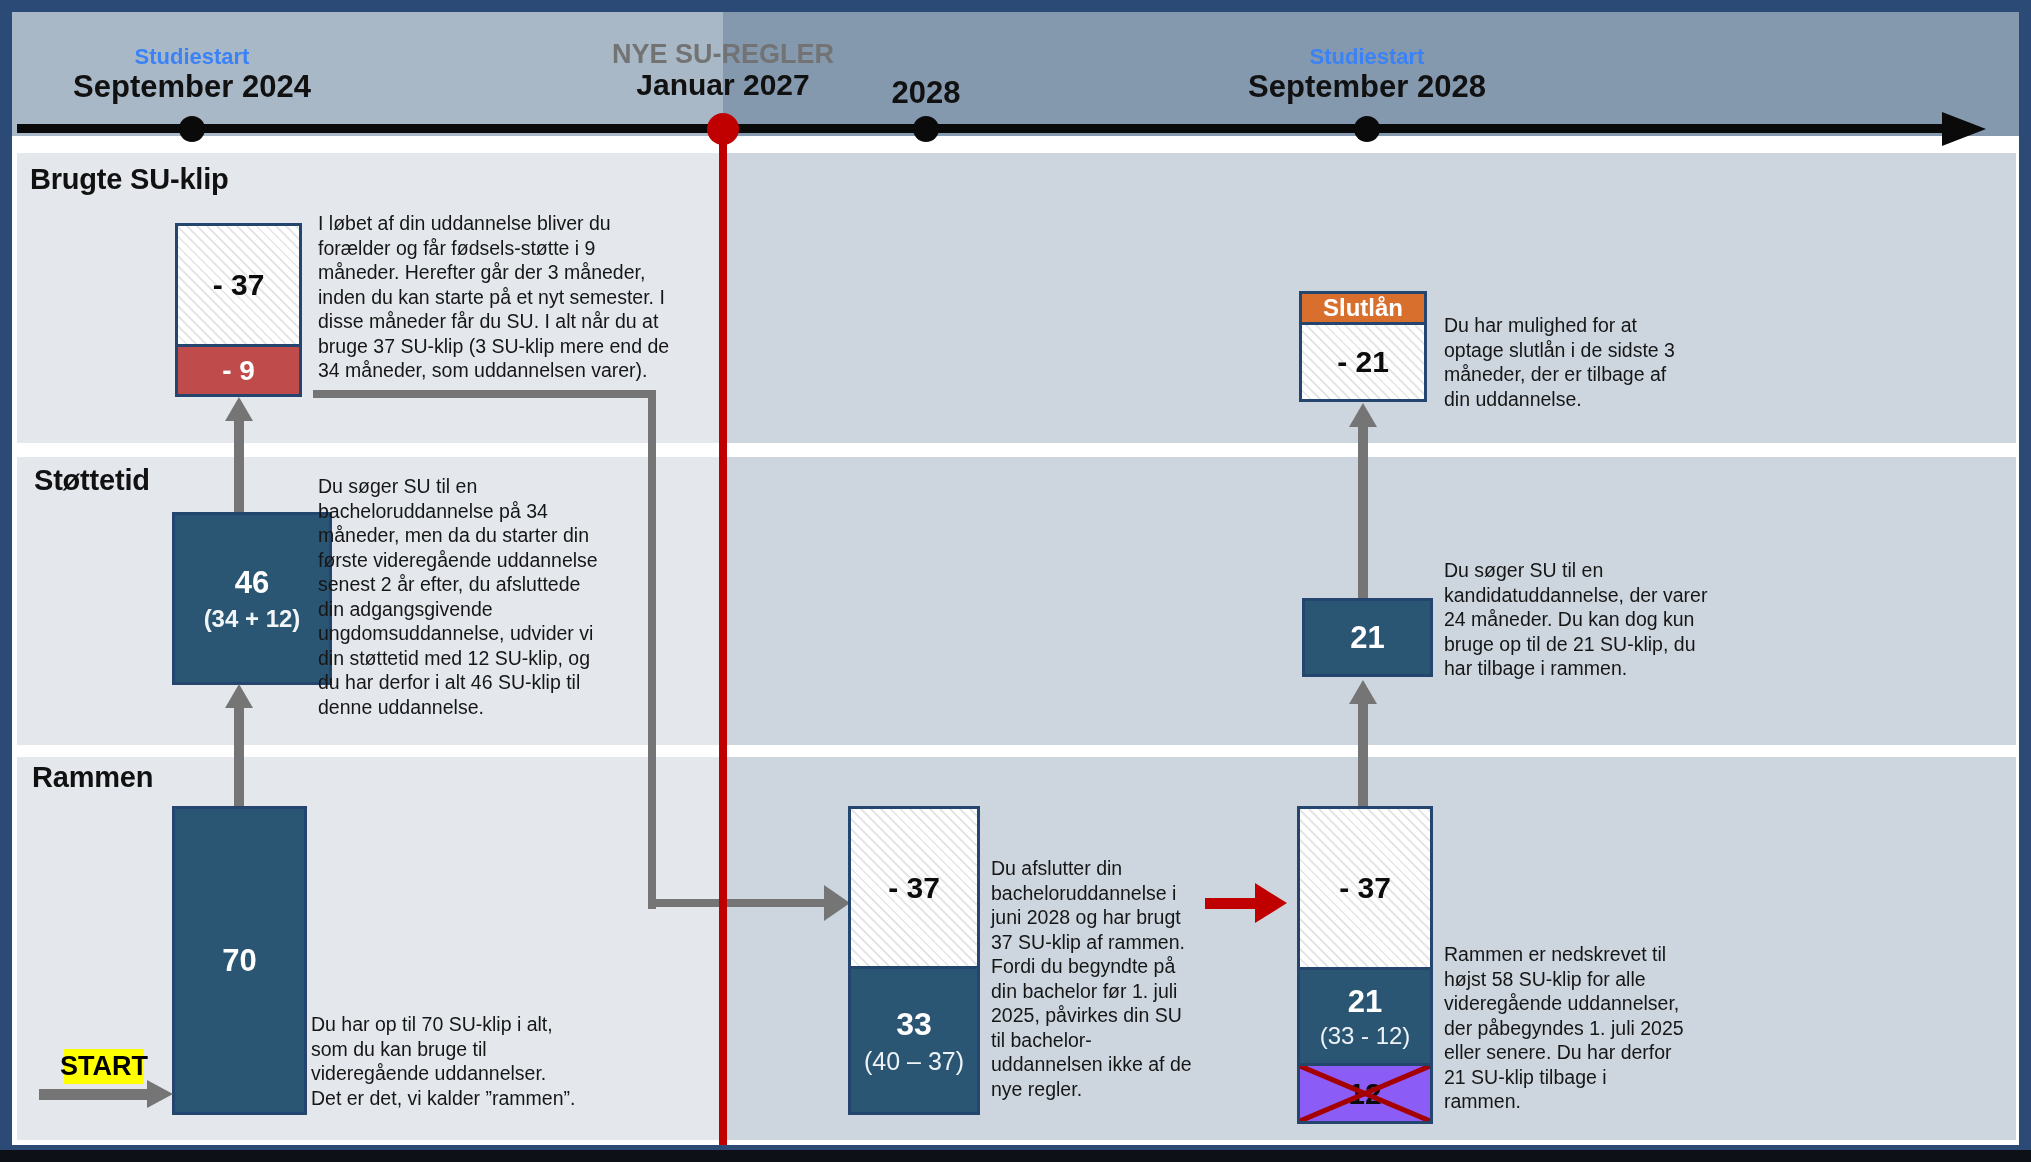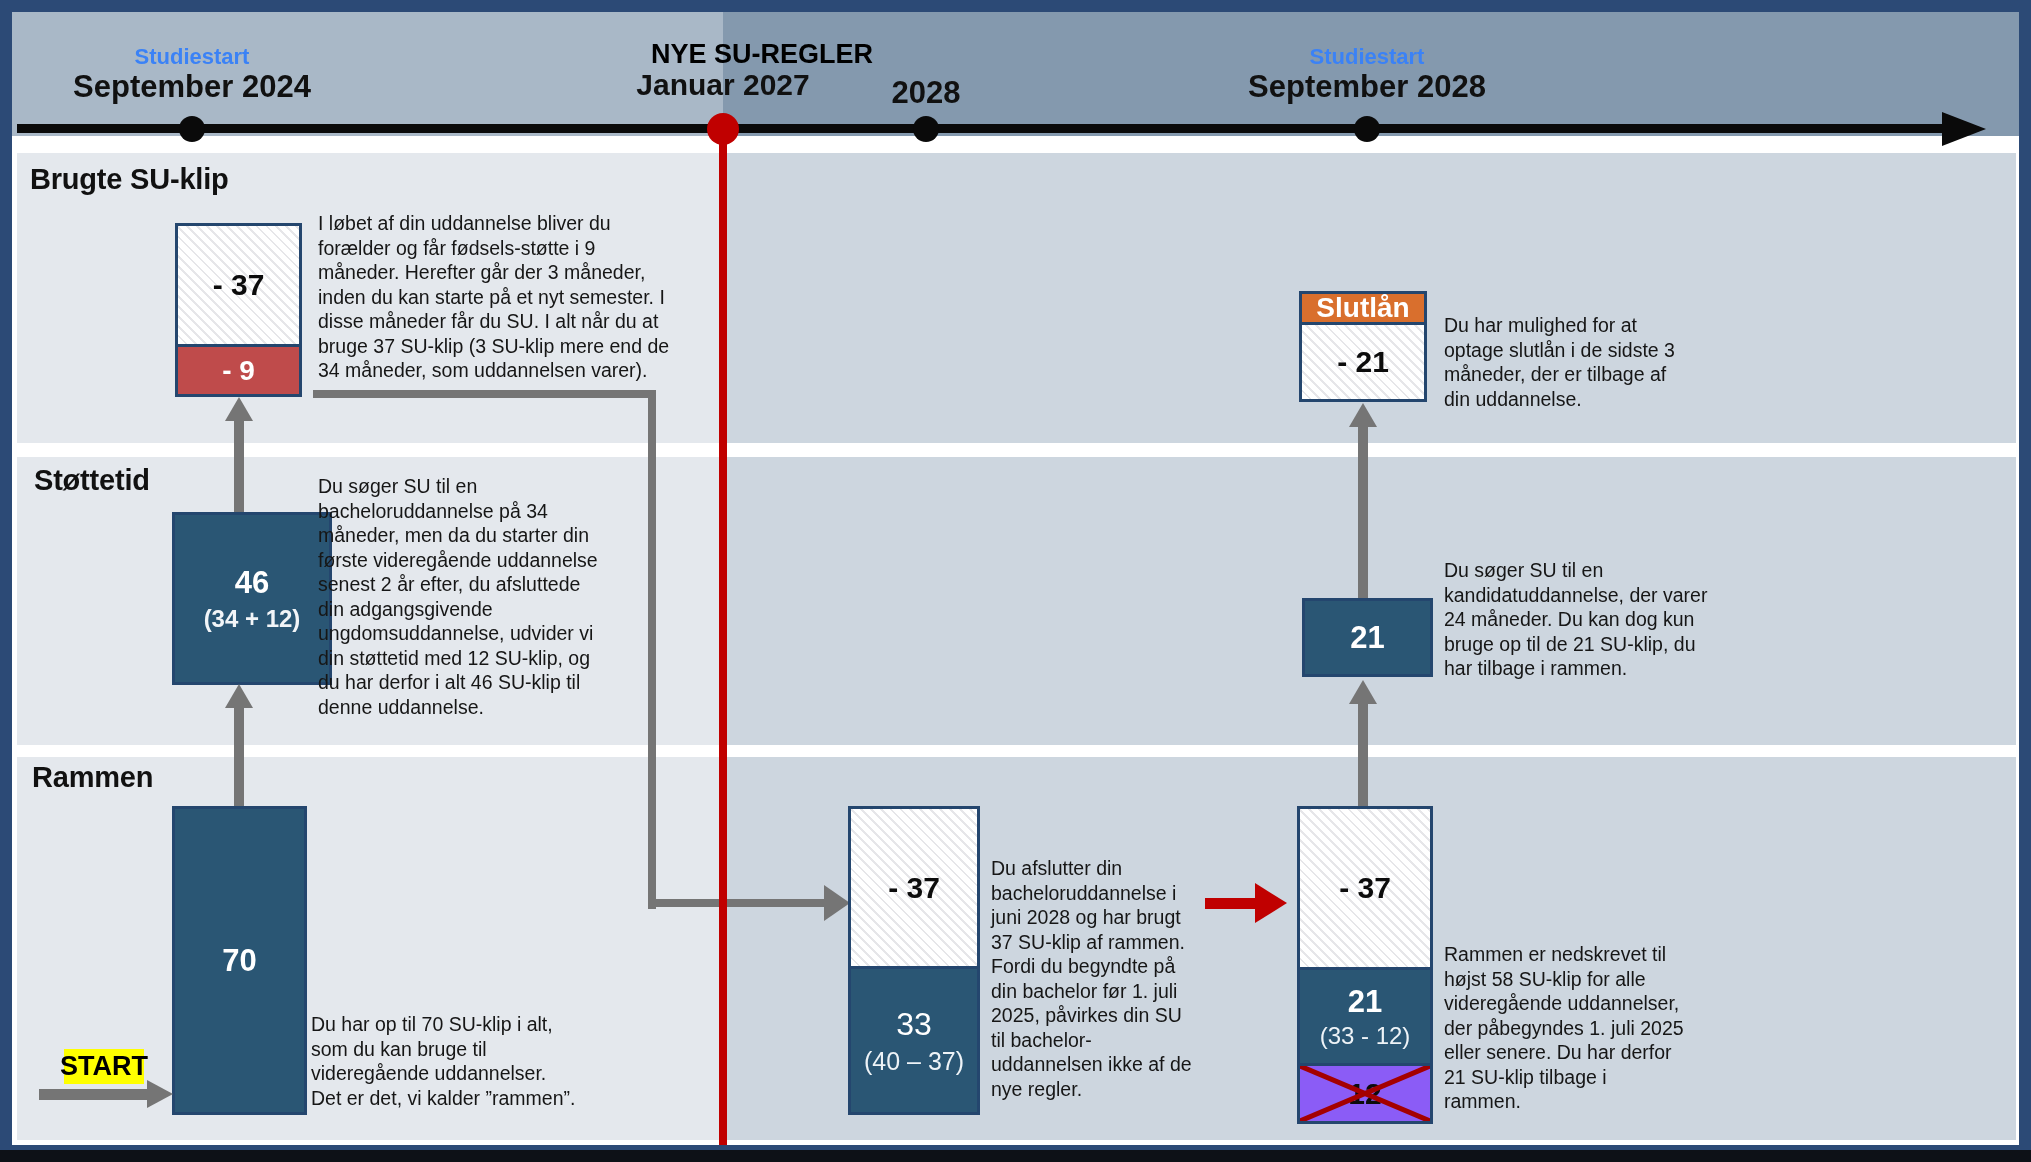--- a/index.html
+++ b/index.html
@@ -9,21 +9,21 @@
   }
   .abs{position:absolute;}
   
   .frame{background:#2c4a76;z-index:9;}
   .bottom-bar{background:#0d1117;z-index:9;}
   
   .hdr-left{background:#a9b8c7;z-index:1;}
   .hdr-right{background:#8499ae;z-index:1;}
   .marker{z-index:6;text-align:center;}
   .marker .sub{font-size:22px;font-weight:bold;line-height:26px;color:#3b82f6;}
-  .marker .sub.red{color:#000000;font-size:27px;line-height:28px;text-align:right;}
+  .marker .sub.red{color:#737373;font-size:27px;line-height:28px;}
   .marker .ttl{font-size:31px;font-weight:bold;line-height:34px;color:#111;}
   .marker .ttl.normal{font-weight:bold;font-size:30px;}
   
   .tl-line{background:#0a0a0a;z-index:5;}
   .tl-arrow{width:0;height:0;border-top:17px solid transparent;border-bottom:17px solid transparent;border-left:44px solid #0a0a0a;z-index:5;}
   .dot{width:26px;height:26px;border-radius:50%;background:#0a0a0a;z-index:6;}
   .dot.red{width:32px;height:32px;background:#c00000;z-index:7;}
   .red-vline{background:#c00000;z-index:4;}
   
   .band-light{background:#e4e8ed;z-index:1;}
@@ -33,25 +33,25 @@
   .box{border:3px solid #24466e;box-sizing:border-box;display:flex;flex-direction:column;z-index:5;}
   .sec{display:flex;flex-direction:column;align-items:center;justify-content:center;box-sizing:border-box;}
   .sec-hatch{background:repeating-linear-gradient(45deg,#ffffff 0 5px,#e6e6e9 5px 7px);}
   .sec-red{background:#bf4b4b;}
   .sec-blue{background:#2a5674;}
   .sec-white{background:#8b5cf6;position:relative;}
   .sec-orange{background:#d96f2d;}
   .divider-top{border-top:3px solid #24466e;}
   .num-dark{font-size:30px;font-weight:bold;color:#0c0c0c;}
   .num-white{font-size:31px;font-weight:bold;color:#ffffff;}
-  .num-white-lg{font-size:32px;font-weight:normal;color:#ffffff;}
+  .num-white-lg{font-size:32px;font-weight:bold;color:#ffffff;}
   .num-red-sec{font-size:28px;font-weight:bold;color:#ffffff;}
   .formula-bold{font-size:24px;font-weight:bold;color:#f2f5f8;margin-top:4px;}
   .formula{font-size:25px;font-weight:normal;color:#eef3f7;margin-top:4px;}
-  .slut-hdr{font-size:28px;font-weight:bold;color:#ffffff;line-height:28px;width:100%;text-align:center;}
+  .slut-hdr{font-size:24px;font-weight:bold;color:#ffffff;line-height:28px;width:100%;text-align:center;}
   .xsvg{position:absolute;left:0;top:0;width:100%;height:100%;}
   
   .gray{background:#757575;}
   .head-up{width:0;height:0;border-left:14px solid transparent;border-right:14px solid transparent;border-bottom:24px solid #757575;z-index:5;}
   .head-right{width:0;height:0;border-top:14px solid transparent;border-bottom:14px solid transparent;border-left:26px solid #757575;z-index:5;}
   .conn{background:#757575;z-index:3;}
   .conn-head{width:0;height:0;border-top:18px solid transparent;border-bottom:18px solid transparent;border-left:26px solid #757575;z-index:3;}
   .red-arrow-stem{background:#c00000;z-index:5;}
   .red-arrow-head{width:0;height:0;border-top:20px solid transparent;border-bottom:20px solid transparent;border-left:32px solid #c00000;z-index:5;}
   

